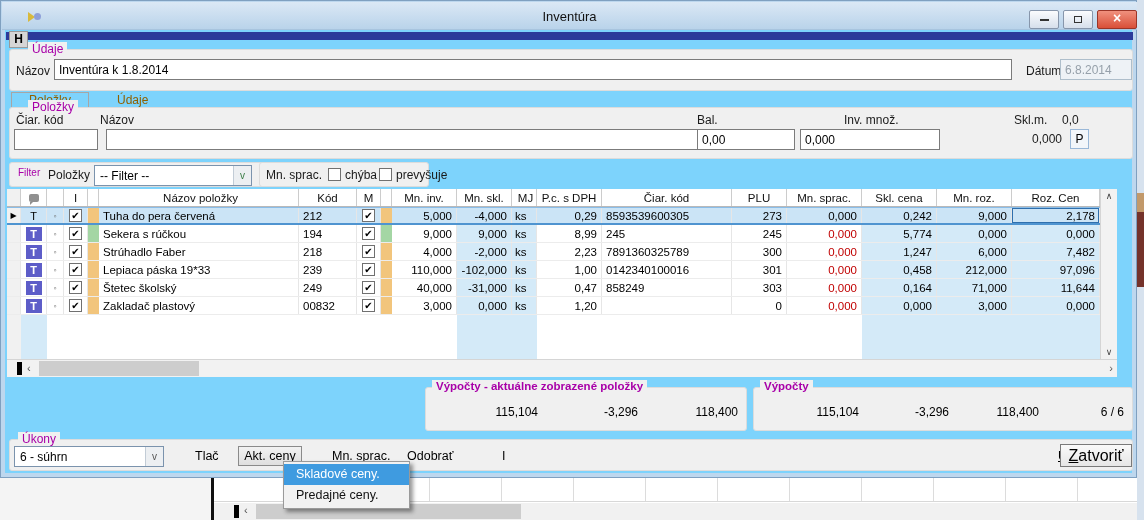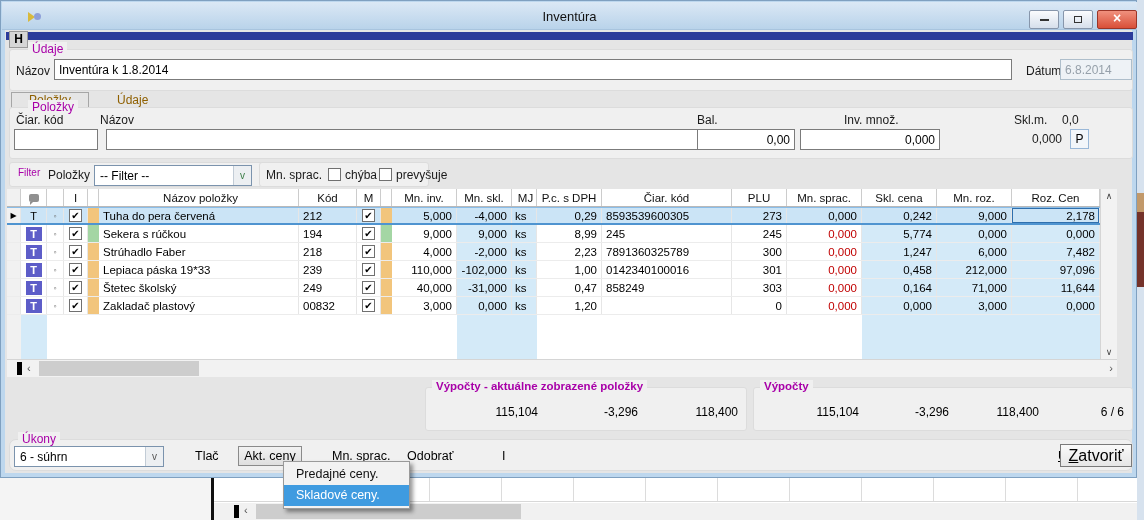--- a/index.html
+++ b/index.html
@@ -22,21 +22,21 @@
   .bg-tick   { left:20px; top:2px; width:5px; height:13px; background:#000; position:absolute; }
   .bg-larr   { left:30px; top:1px; position:absolute; color:#555; font-size:11px; }
   .bg-thumb  { left:42px; top:1px; width:265px; height:15px; background:#cdcdcd; position:absolute; }
   .bg-right  { left:1137px; top:0; width:7px; height:520px; background:#d7e2ee; }
   .bg-tan    { left:1137px; top:193px; width:7px; height:19px; background:#c2996a; }
   .bg-maroon { left:1137px; top:212px; width:7px; height:75px; background:#74322a; }
 
   
   .window {
     left:0; top:0; width:1137px; height:478px;
-    background:#e5e5e5;
+    background:#7dd3fc;
     border:1px solid #7fa0c0;
     box-shadow: inset 0 0 0 4px #bdd7ee;
   }
   .titlebar {
     left:1px; top:1px; width:1135px; height:28px;
     background:linear-gradient(#dbe8f5,#b9d3ea);
     border-bottom:1px solid #a8c4de;
   }
   .title-text { left:0; right:0; top:7px; text-align:center; font-size:13px; color:#111; }
   .app-icon { left:26px; top:8px; width:14px; height:12px; }
@@ -61,21 +61,21 @@
   
   .gbox { border:1px solid #dcdcdc; border-radius:3px; background:#f0f0f0; }
   .glabel { position:absolute; top:-8px; left:18px; background:#f0f0f0; padding:0 4px;
             color:#a800a8; font-size:12px; }
   .glabel.bold { font-weight:bold; font-size:11.5px; }
   .lbl { color:#1a1a1a; }
   .tbrown { color:#8f6000; }
 
   .inp { background:#fff; border:1px solid #7b7b7b; height:21px; font-size:12px;
          font-family:"Liberation Sans",sans-serif; padding:0 4px; }
-  .inp.right { text-align:right; }
+  .inp.right { }
   .inp:disabled, .inp.dis { background:#eef2f6; color:#96a0aa; border-color:#aebecb; }
 
   .selectbox { background:#fff; border:1px solid #7b93ad; height:21px; display:flex; align-items:center; }
   .selectbox .val { flex:1; padding:0 5px; }
   .selectbox .chev { width:18px; height:100%; background:#eceff2; border-left:1px solid #c2ccd6;
                      text-align:center; line-height:19px; color:#3a7d46; font-size:10px; }
 
   .pbtn { border:1px solid #9ab8d8; background:#f2f6fa; width:19px; height:20px;
           text-align:center; line-height:18px; }
 
@@ -445,32 +445,32 @@
   <div class="abs gbox" style="left:752px; top:386px; width:380px; height:44px;">
     <span class="glabel bold" style="left:6px;">Výpočty</span>
     <div class="vyp-vals">
       <span style="width:95px;">115,104</span>
       <span style="width:90px;">-3,296</span>
       <span style="width:90px;">118,400</span>
       <span style="width:85px;">6 / 6</span>
     </div>
   </div>
 
-  <div class="abs gbox" style="left:8px; top:438px; width:1124px; height:32px;border-radius:7px;">
+  <div class="abs gbox" style="left:8px; top:438px; width:1124px; height:32px;">
     <span class="glabel" style="left:8px;">Úkony</span>
     <div class="abs selectbox" style="left:4px; top:6px; width:150px;">
       <span class="val">6 - súhrn</span>
       <span class="chev" style="color:#555;">v</span>
     </div>
     <span class="abs flatbtn" style="left:185px; top:9px;">Tlač</span>
     <div class="abs raisedbtn" style="left:228px; top:6px; width:64px; height:20px; line-height:18px; font-size:12.5px;">Akt. ceny</div>
     <span class="abs flatbtn" style="left:322px; top:9px;">Mn. sprac.</span>
     <span class="abs flatbtn" style="left:397px; top:9px;">Odobrať</span>
     <span class="abs flatbtn" style="left:492px; top:9px;">I</span>
     <span class="abs flatbtn u-first" style="left:1000px; top:9px;margin-left:48px;">Uložiť</span>
     <div class="abs raisedbtn u-first" style="left:1050px; top:4px; width:72px; height:23px; line-height:21px; font-size:16px; background:linear-gradient(#fafafa,#e6e6e6); border-color:#7a7a7a;">Zatvoriť</div>
   </div>
 </div>
 
 <div class="abs ctxmenu" id="ctxmenu">
+    <div class="mi hl">Skladové ceny.</div>
     <div class="mi">Predajné ceny.</div>
-    <div class="mi hl">Skladové ceny.</div>
   </div>
 
 </body></html>

